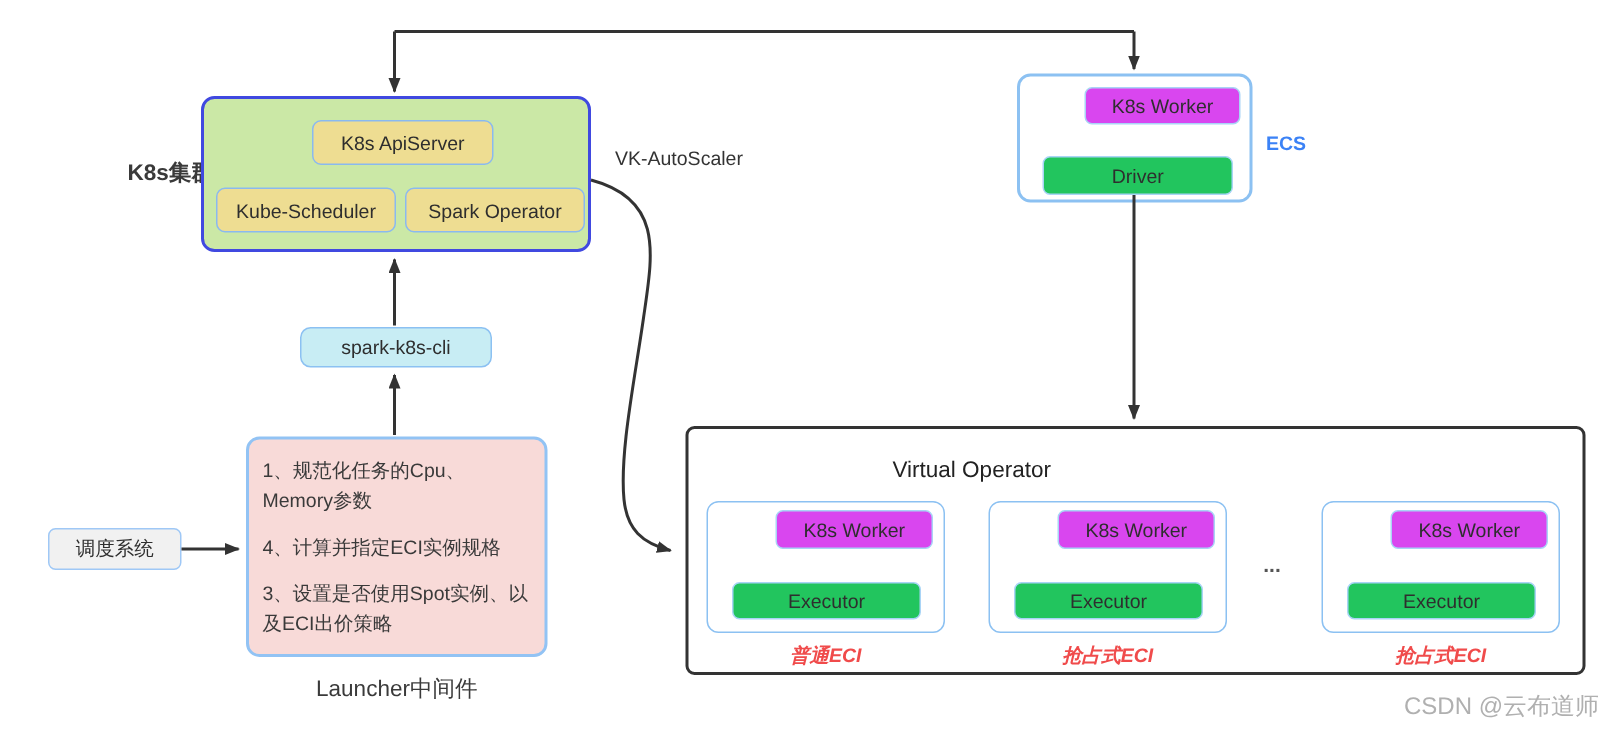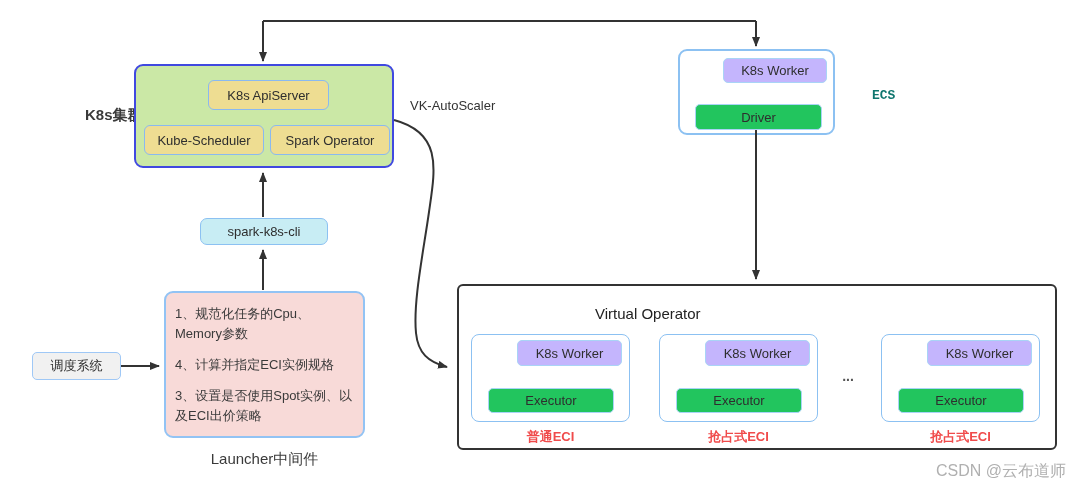--- a/index.html
+++ b/index.html
@@ -9,21 +9,21 @@
   }
   .abs{position:absolute;box-sizing:border-box;}
   .lbl{white-space:nowrap;}
 
   
   .cluster{left:134px;top:64px;width:260px;height:104px;background:#cbe8a6;
     border:2px solid #4049e0;border-radius:9px;}
   .chip{display:flex;align-items:center;justify-content:center;
     font-size:13px;color:#2e2e2e;border-radius:6px;}
   .chip-yellow{background:#eedd92;border:1.5px solid #8ab9f0;}
-  .chip-cream{background:#c4b5fd;border:1.5px solid #a9d4f6;border-radius:5px;}
+  .chip-cream{background:#d946ef;border:1.5px solid #a9d4f6;border-radius:5px;}
   .chip-green{background:#22c55e;border:1.5px solid #a9d4f6;border-radius:5px;}
 
   .cluster-label{left:46px;top:106px;font-size:15px;color:#3a3a3a;font-weight:bold;margin-left:39px;}
   .autoscaler-label{left:410px;top:98px;font-size:13px;color:#333;}
 
   .cli-box{left:200px;top:218px;width:128px;height:27px;background:#c8edf4;
     border:1.5px solid #8cc1f2;border-radius:7px;display:flex;align-items:center;
     justify-content:center;font-size:13px;color:#2e2e2e;}
 
   .launcher-box{left:164px;top:291px;width:201px;height:147px;background:#f8dad8;
@@ -32,29 +32,29 @@
   .launcher-box p{margin:0 0 11px 0;}
   .launcher-title{left:164px;top:450px;width:201px;text-align:center;
     font-size:15px;color:#3a3a3a;}
 
   .sched-box{left:32px;top:352px;width:89px;height:28px;background:#f1f1f1;
     border:1.5px solid #9fc8f6;border-radius:5px;display:flex;align-items:center;
     justify-content:center;font-size:13px;color:#2e2e2e;}
 
   .ecs-box{left:678px;top:49px;width:157px;height:86px;background:#fff;
     border:2px solid #8cc1f2;border-radius:9px;}
-  .ecs-label{left:872px;top:88px;font-size:13px;font-weight:bold;color:#0f766e;font-family:Liberation Mono, monospace;}
+  .ecs-label{left:844px;top:88px;font-size:13px;font-weight:bold;color:#3b82f6;}
 
   .vk-box{left:457px;top:284px;width:600px;height:166px;background:#fff;
     border:2px solid #333;border-radius:6px;}
   .vk-title{left:136px;top:19px;font-size:15px;color:#222;}
   .pod{width:159px;height:88px;top:48px;background:#fff;
     border:1.5px solid #8cc1f2;border-radius:8px;}
   .pod-type{top:142px;width:159px;text-align:center;font-size:13px;
-    font-weight:bold;color:#f04b4b;}
+    font-weight:bold;color:#f04b4b;font-style:italic;}
   .ellipsis{left:374px;top:82px;width:30px;text-align:center;
     font-size:14px;font-weight:bold;color:#555;}
 
   .watermark{left:936px;top:461px;font-size:16px;color:#b0b0b0;
     text-shadow:1px 1px 0 #ffffff;}
 
   svg.wires{position:absolute;left:0;top:0;pointer-events:none;}
 </style>
 </head>
 <body>

